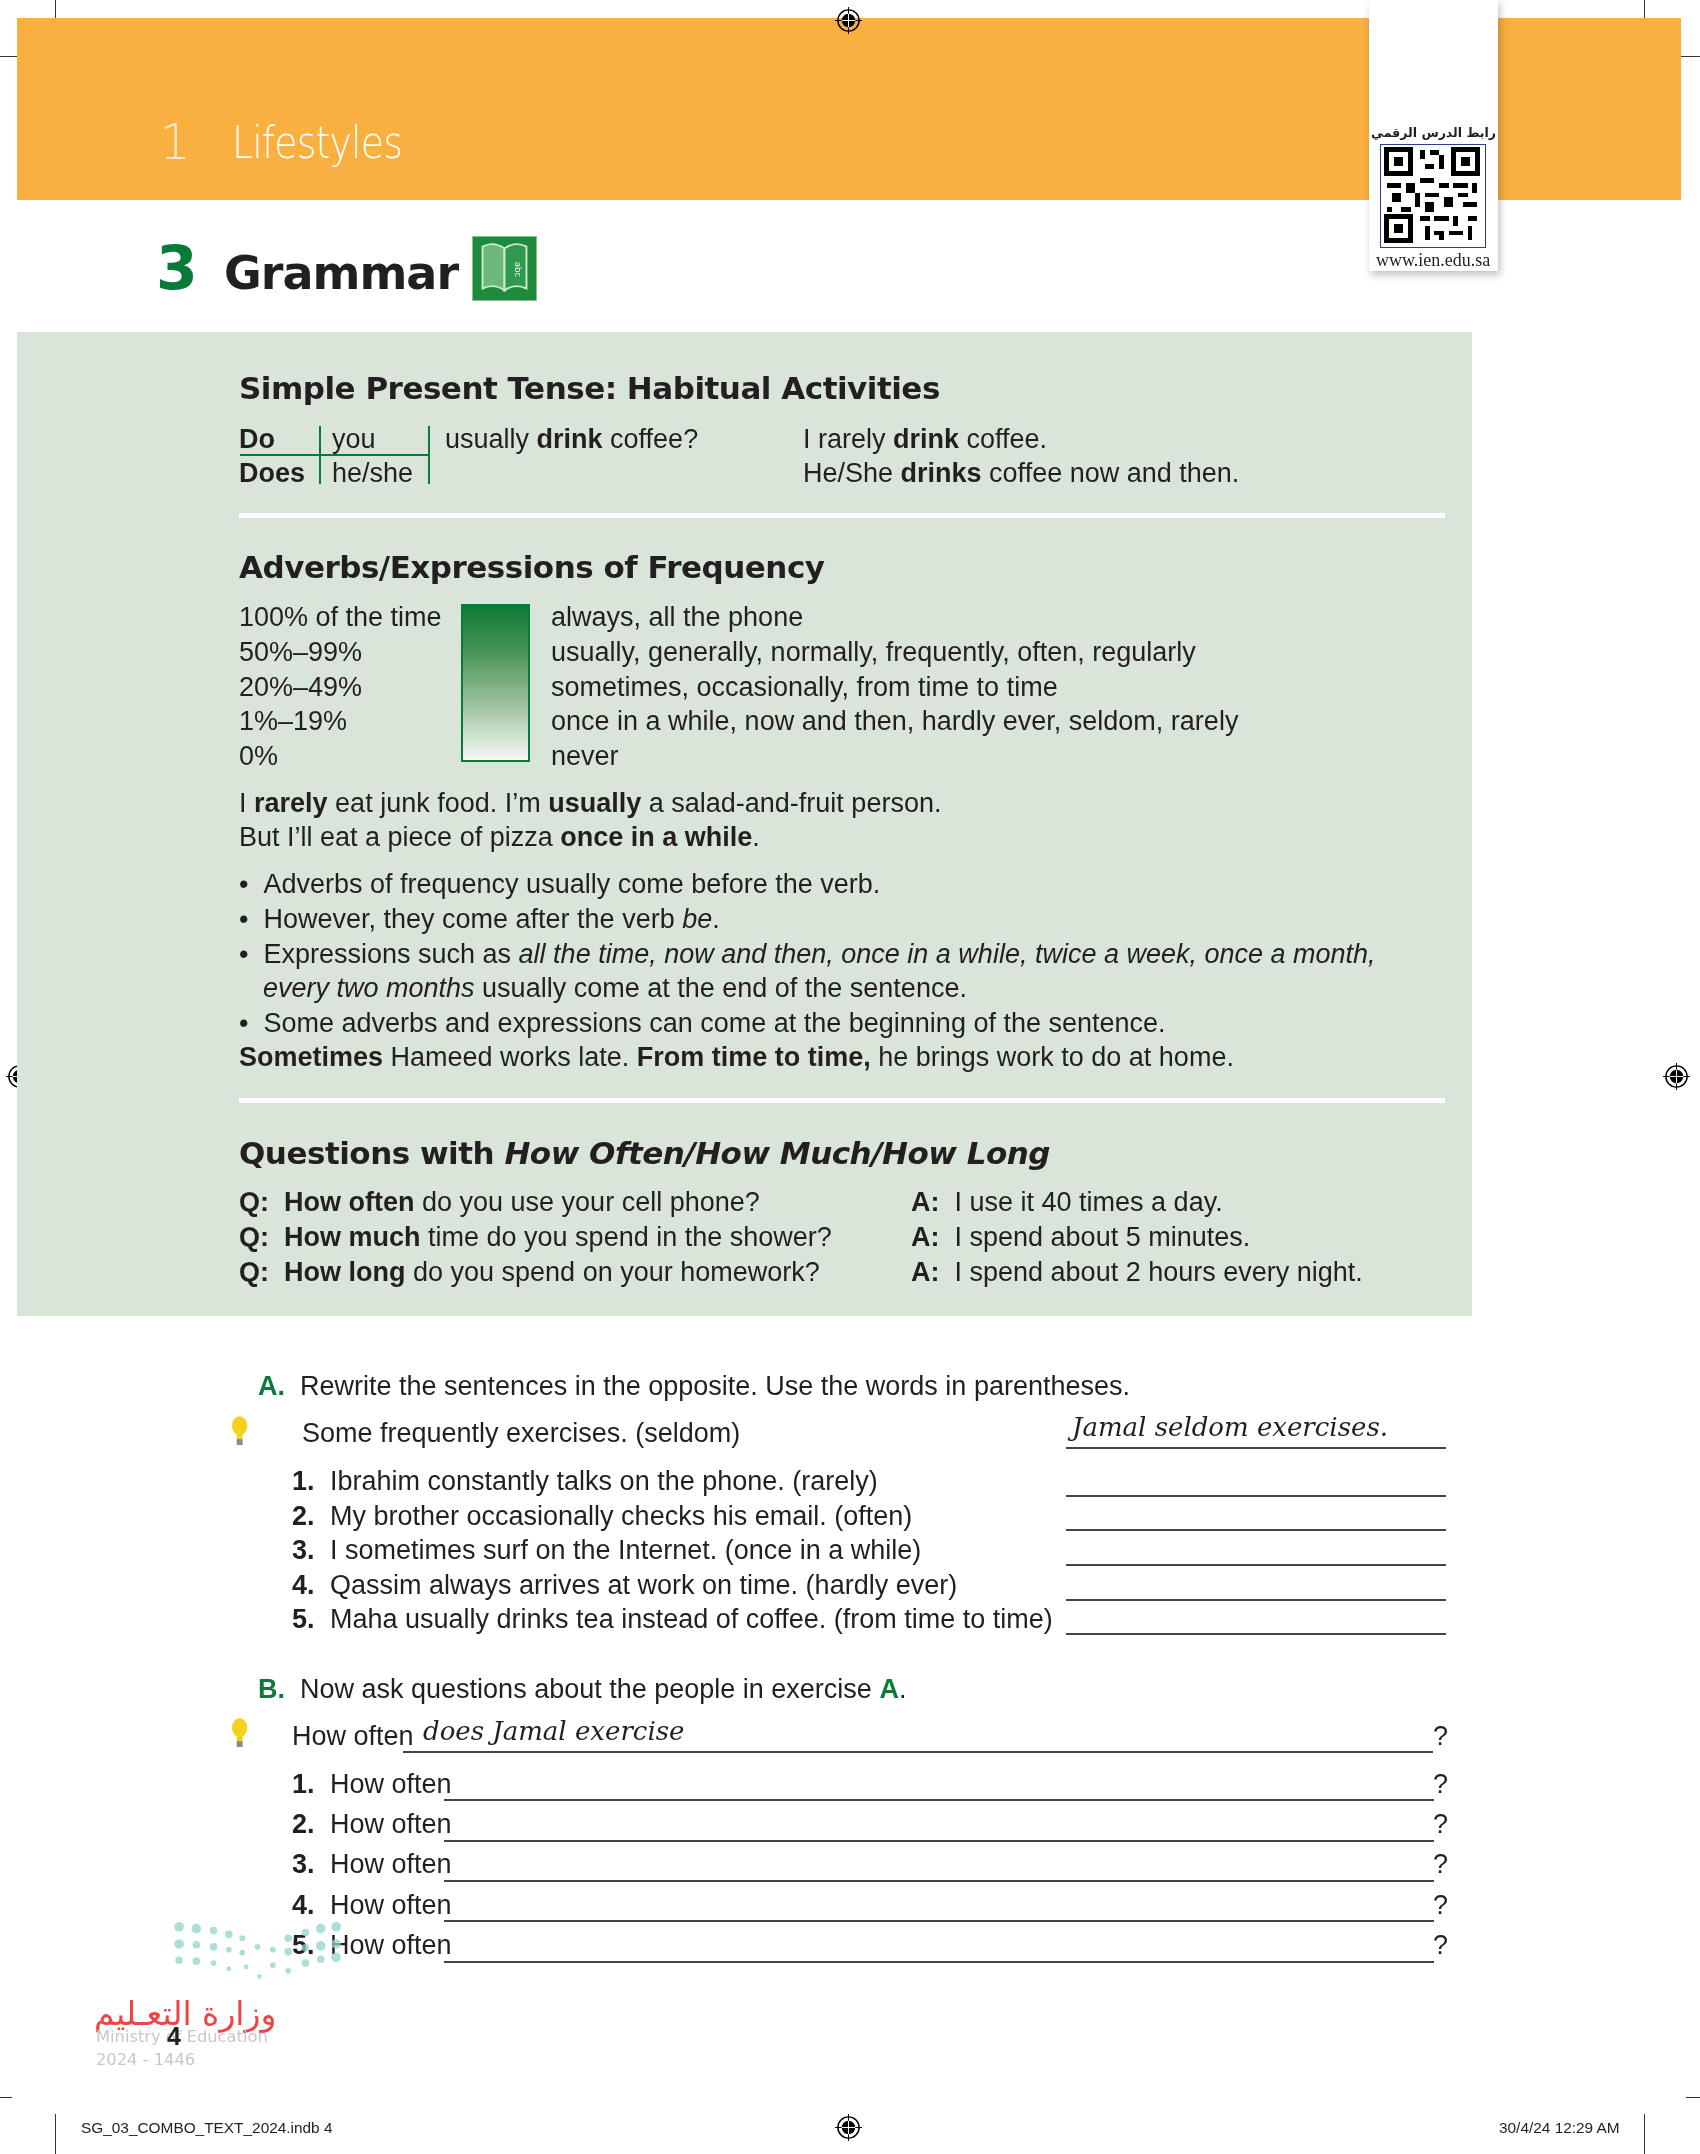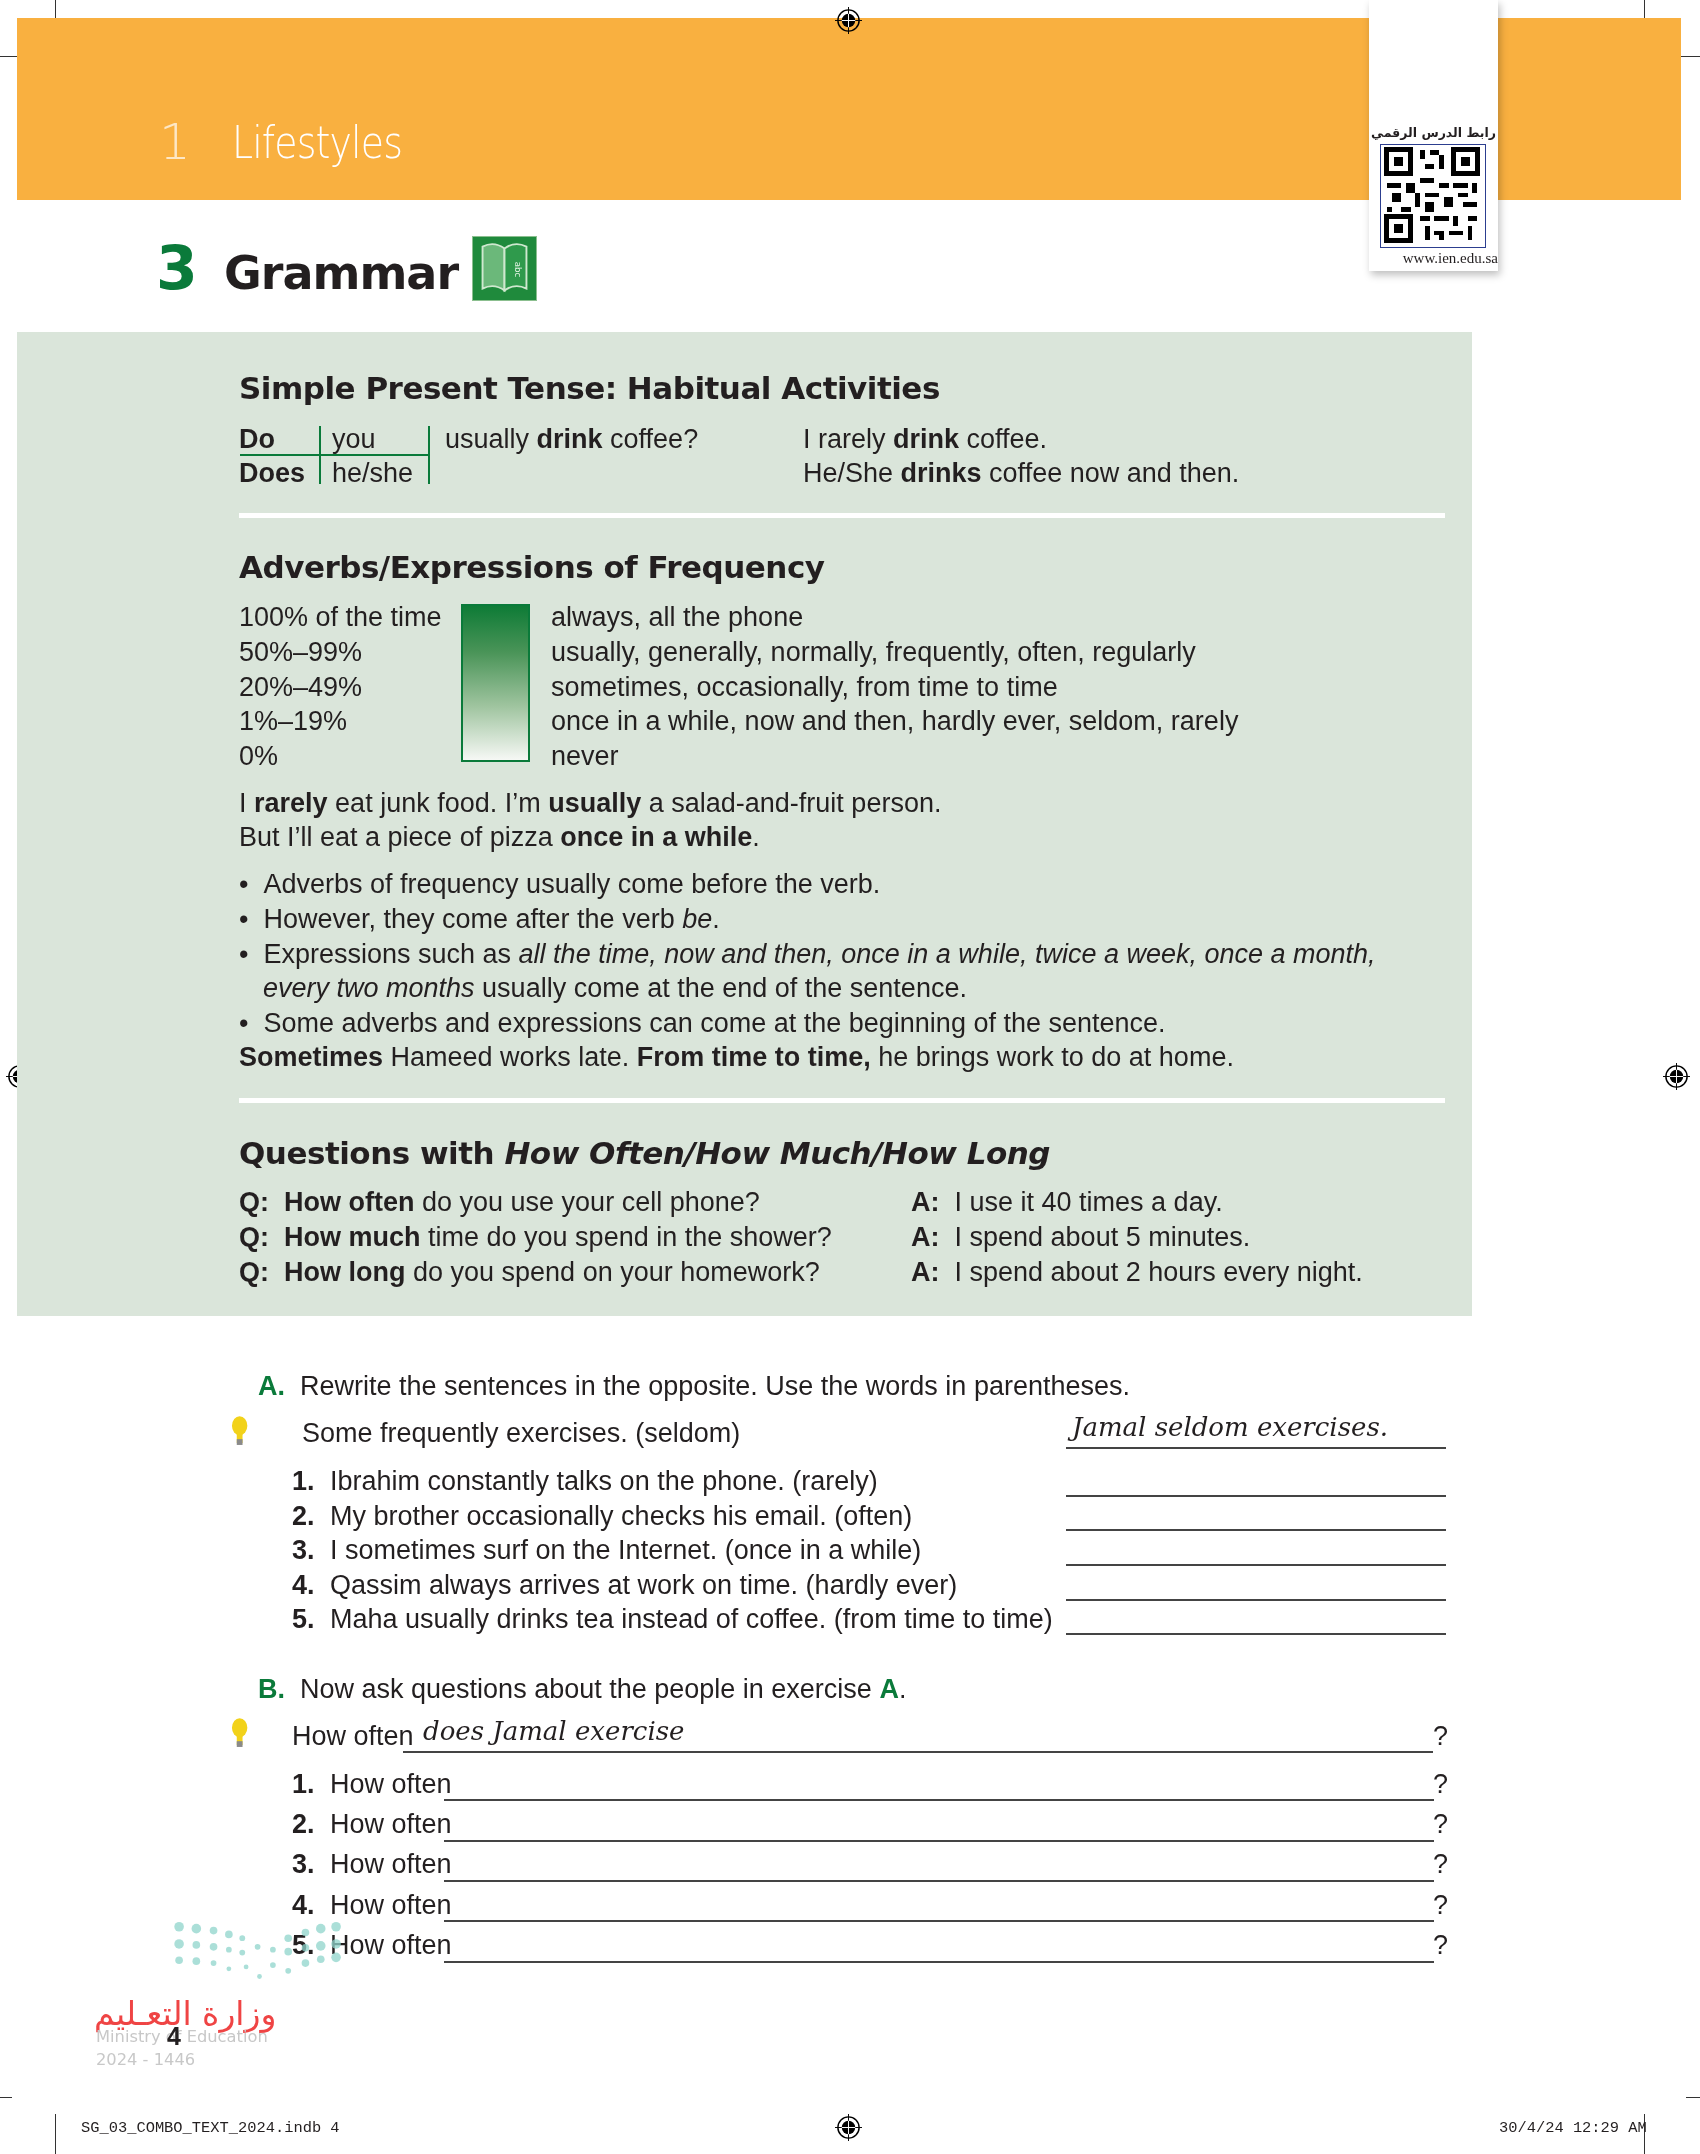--- a/index.html
+++ b/index.html
@@ -8,21 +8,21 @@
   
   .crop{position:absolute;background:#333;}
   
   #banner{left:17.3px;top:18px;width:1664px;height:182px;background:#f9b040;}
   #unit-num{left:159px;top:113px;font-size:50px;color:#fde7c6;font-family:"DejaVu Sans",sans-serif;font-weight:300;}
   #unit-title{left:232px;top:117px;font-size:44px;color:#fff;font-family:"DejaVu Sans",sans-serif;font-weight:300;letter-spacing:-1px;transform:scaleX(0.86);transform-origin:left top;}
   
   #qr-card{left:1369px;top:0;width:129px;height:271px;background:#fff;box-shadow:1.9px 3.8px 7.7px rgba(0,0,0,0.25);}
   #qr-label{left:0;top:125px;width:129px;text-align:center;font-size:12.5px;font-weight:bold;direction:rtl;font-family:"DejaVu Sans",sans-serif;}
   #qr-box{left:10.6px;top:144px;width:104px;height:102px;border:1.9px solid #2c3e8f;background:#fff;}
-  #qr-url{left:0;top:250px;width:129px;text-align:right;font-size:15px;font-family:"Liberation Serif",serif;}
+  #qr-url{left:7px;top:250px;width:129px;text-align:left;font-size:18px;font-family:"Liberation Serif",serif;}
   
   #sec-num{left:156px;top:233px;font-size:60px;font-weight:bold;color:#0a7a3a;font-family:"DejaVu Sans",sans-serif;}
   #sec-title{left:224px;top:246px;font-size:46px;font-weight:bold;color:#231f20;font-family:"DejaVu Sans",sans-serif;letter-spacing:-1px;}
   #book-icon{left:472px;top:236px;width:65px;height:65px;background:#1f8a3c;border:1px solid #8bbf8f;box-sizing:border-box;}
   
   #gbox{left:17.3px;top:332px;width:1455px;height:984px;background:#dae5da;}
   .g-h{position:absolute;left:239px;font-size:31px;font-weight:bold;color:#231f20;font-family:"DejaVu Sans",sans-serif;letter-spacing:-0.5px;}
   .g-t{position:absolute;font-size:27px;color:#231f20;font-family:"Liberation Sans",sans-serif;white-space:nowrap;}
   .g-t b{font-weight:bold;}
   .divider{position:absolute;left:239px;width:1206px;height:4.8px;background:#fff;}
@@ -36,21 +36,21 @@
   .ans-line{position:absolute;height:1.9px;background:#444;}
   .hand{position:absolute;font-family:"DejaVu Serif",serif;font-style:italic;font-size:26px;color:#231f20;white-space:nowrap;}
   .bulb{position:absolute;width:17.3px;height:31px;}
   .qmark{position:absolute;font-size:27px;color:#231f20;}
   
   #logo-dots{left:173px;top:1921px;width:173px;height:67px;}
   .moe-ar{left:94px;top:1994px;font-size:33px;color:#ef4444;font-family:"DejaVu Sans",sans-serif;direction:rtl;}
   .moe-en{left:96px;top:2027px;font-size:16.3px;color:#c8c8c8;font-family:"DejaVu Sans",sans-serif;}
   .moe-yr{left:96px;top:2050px;font-size:16.3px;color:#c8c8c8;font-family:"DejaVu Sans",sans-serif;}
   #page-num{left:167px;top:2022px;font-size:25px;font-weight:bold;color:#231f20;}
-  .slug{position:absolute;top:2119px;font-size:15.4px;color:#231f20;font-family:Liberation Mono, monospace;}
+  .slug{position:absolute;top:2119px;font-size:15.4px;color:#231f20;font-family:Liberation Sans, sans-serif;}
   .reg{position:absolute;width:27px;height:27px;}
 </style>
 </head>
 <body>
 
 <div class="crop" style="left:55px;top:0;width:1px;height:40px"></div>
 <div class="crop" style="left:0;top:56px;width:24px;height:1px"></div>
 <div class="crop" style="left:1644px;top:0;width:1px;height:40px"></div>
 <div class="crop" style="left:1660px;top:56px;width:40px;height:1px"></div>
 <div class="crop" style="left:0;top:2097px;width:11.5px;height:1px"></div>

